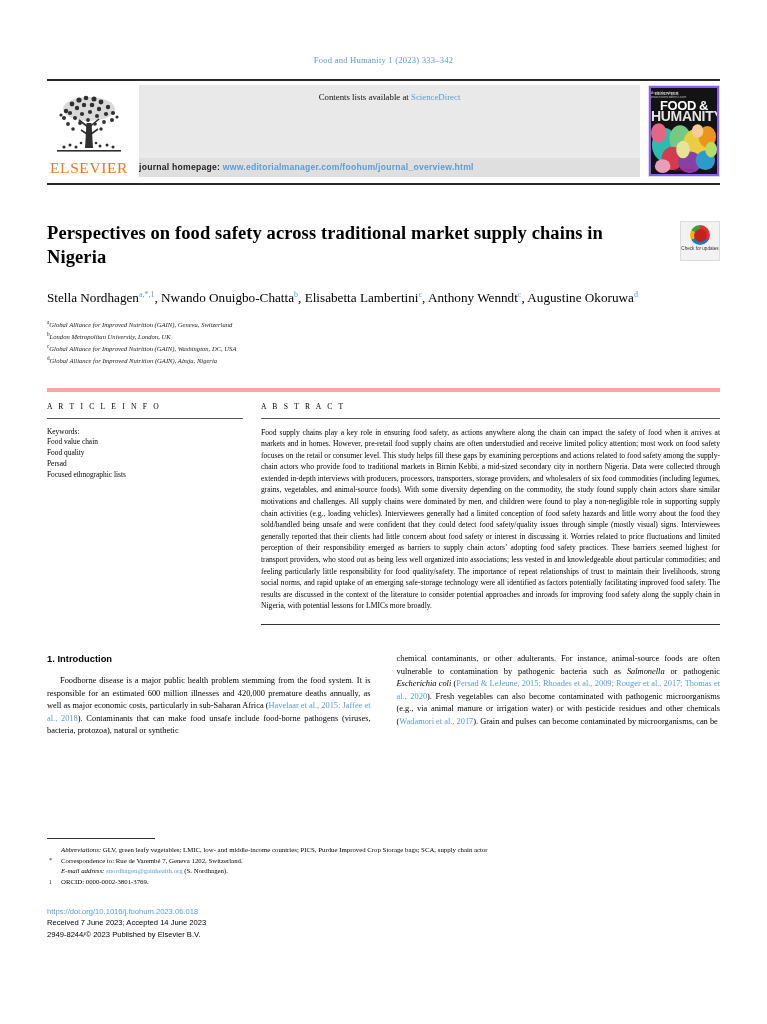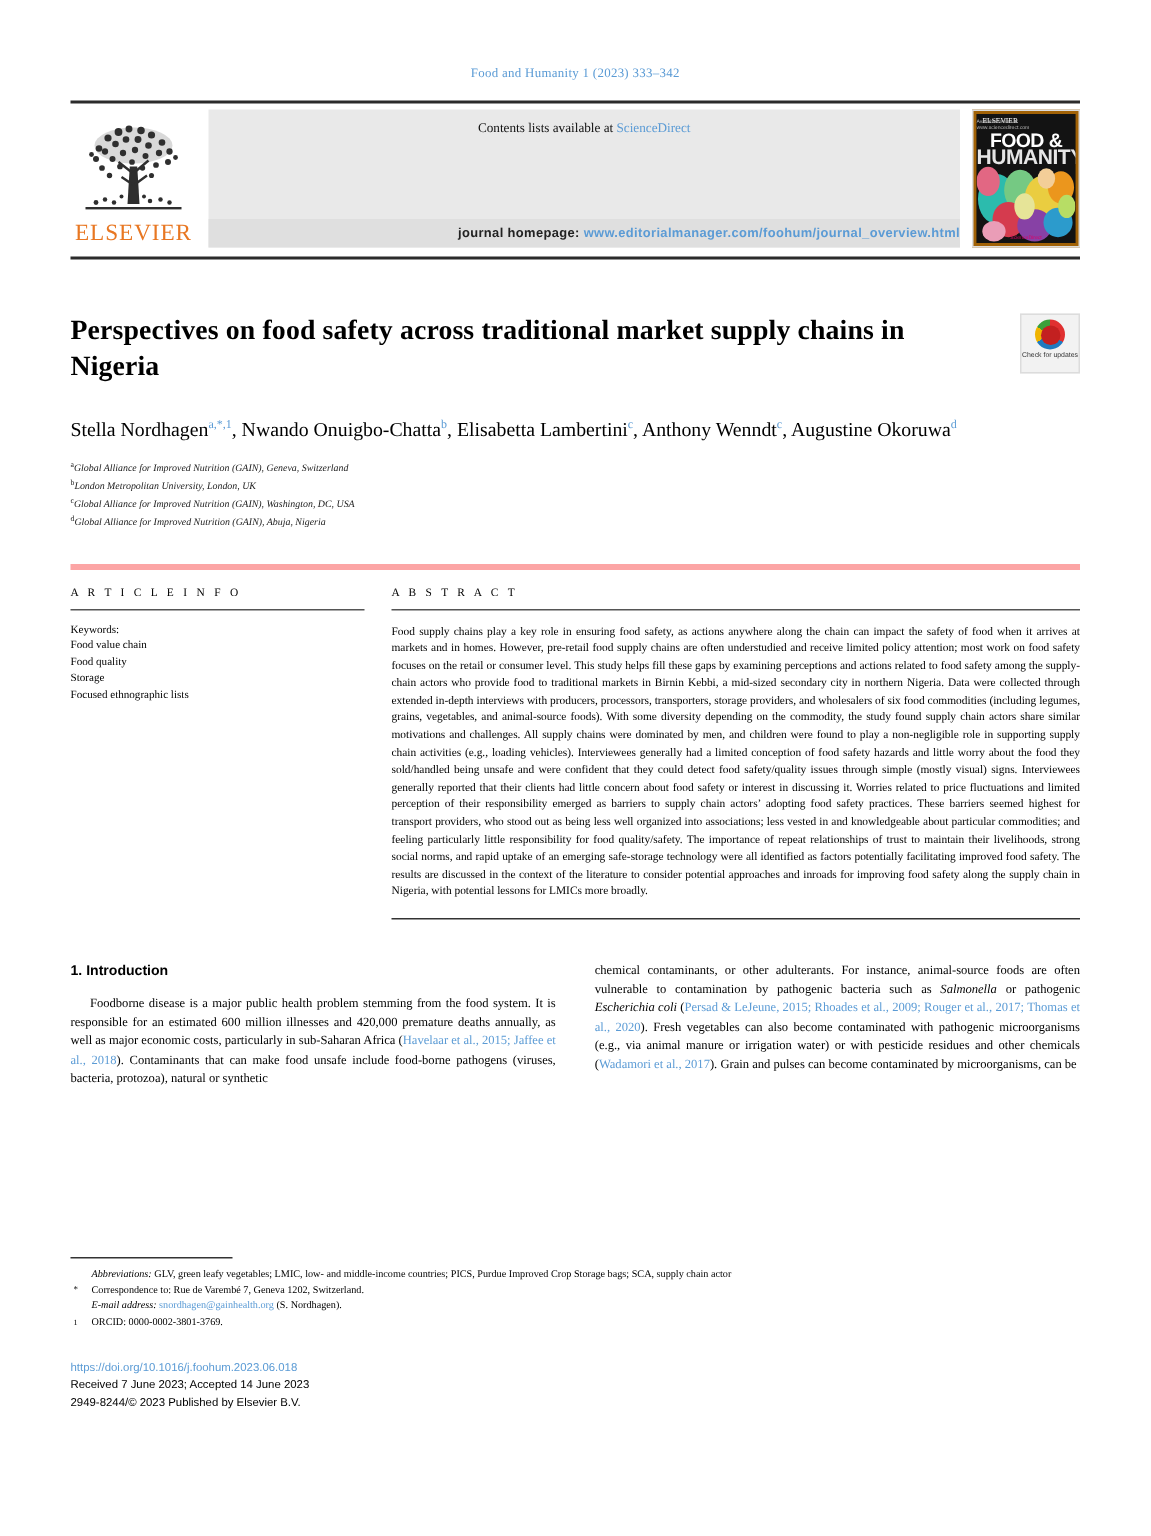--- a/index.html
+++ b/index.html
@@ -10,21 +10,21 @@
   body {
     width: 767px; height: 1024px;
     font-family: "Liberation Serif", serif;
     color: #000;
     position: relative;
     overflow: hidden;
   }
   .page {
     width: 767px; height: 1024px;
     position: relative;
-    padding: 0 47px;
+    padding: 12px 47px;
   }
 
   
   .running-head {
     text-align: center;
     font-size: 8.6px;
     color: #5b9bd5;
     padding-top: 43px;
     letter-spacing: .2px;
     font-family: "Liberation Serif", serif;
@@ -83,31 +83,31 @@
     text-align: center;
     font-size: 20px;
     font-family: "Liberation Serif", serif;
     margin: 9px 0 6px 0;
     color: #111;
   }
   .homepage-bar {
     background: #dfdfdf;
     font-size: 8.6px;
     padding: 4px 0 5px 0;
-    text-align: right;
+    text-align: left;
     font-family: "Liberation Sans", sans-serif;
     letter-spacing: .25px;
     font-weight: bold;
     color: #222;
   }
   .homepage-bar .url { color: #5b9bd5; font-weight: bold; }
   .cover {
     width: 72px; flex: 0 0 72px;
     position: relative;
-    background: #a16207;
+    background: #8b5cf6;
     padding: 2px;
     border: 1px solid #ddd;
   }
   .cover-inner {
     width: 100%; height: 100%;
     background: #121212;
     position: relative; overflow: hidden;
   }
   .cover-title {
     position: absolute; left: 0; right: 0; top: 12px;
@@ -401,21 +401,21 @@
   </div>
 
   <div class="info-abstract">
     <div class="col-info">
       <div class="section-head">A R T I C L E  I N F O</div>
       <div class="thin-rule"></div>
       <div class="kw-title">Keywords:</div>
       <div class="kw-list">
         <div>Food value chain</div>
         <div>Food quality</div>
-        <div>Storage</div>
+        <div>Persad</div>
         <div>Focused ethnographic lists</div>
       </div>
     </div>
 
     <div class="col-abs">
       <div class="section-head">A B S T R A C T</div>
       <div class="thin-rule"></div>
       <div class="abstract-text">Food supply chains play a key role in ensuring food safety, as actions anywhere along the chain can impact the safety of food when it arrives at markets and in homes. However, pre-retail food supply chains are often understudied and receive limited policy attention; most work on food safety focuses on the retail or consumer level. This study helps fill these gaps by examining perceptions and actions related to food safety among the supply-chain actors who provide food to traditional markets in Birnin Kebbi, a mid-sized secondary city in northern Nigeria. Data were collected through extended in-depth interviews with producers, processors, transporters, storage providers, and wholesalers of six food commodities (including legumes, grains, vegetables, and animal-source foods). With some diversity depending on the commodity, the study found supply chain actors share similar motivations and challenges. All supply chains were dominated by men, and children were found to play a non-negligible role in supporting supply chain activities (e.g., loading vehicles). Interviewees generally had a limited conception of food safety hazards and little worry about the food they sold/handled being unsafe and were confident that they could detect food safety/quality issues through simple (mostly visual) signs. Interviewees generally reported that their clients had little concern about food safety or interest in discussing it. Worries related to price fluctuations and limited perception of their responsibility emerged as barriers to supply chain actors’ adopting food safety practices. These barriers seemed highest for transport providers, who stood out as being less well organized into associations; less vested in and knowledgeable about particular commodities; and feeling particularly little responsibility for food quality/safety. The importance of repeat relationships of trust to maintain their livelihoods, strong social norms, and rapid uptake of an emerging safe-storage technology were all identified as factors potentially facilitating improved food safety. The results are discussed in the context of the literature to consider potential approaches and inroads for improving food safety along the supply chain in Nigeria, with potential lessons for LMICs more broadly.</div>
       <div class="abs-bottom-rule"></div>
     </div>

